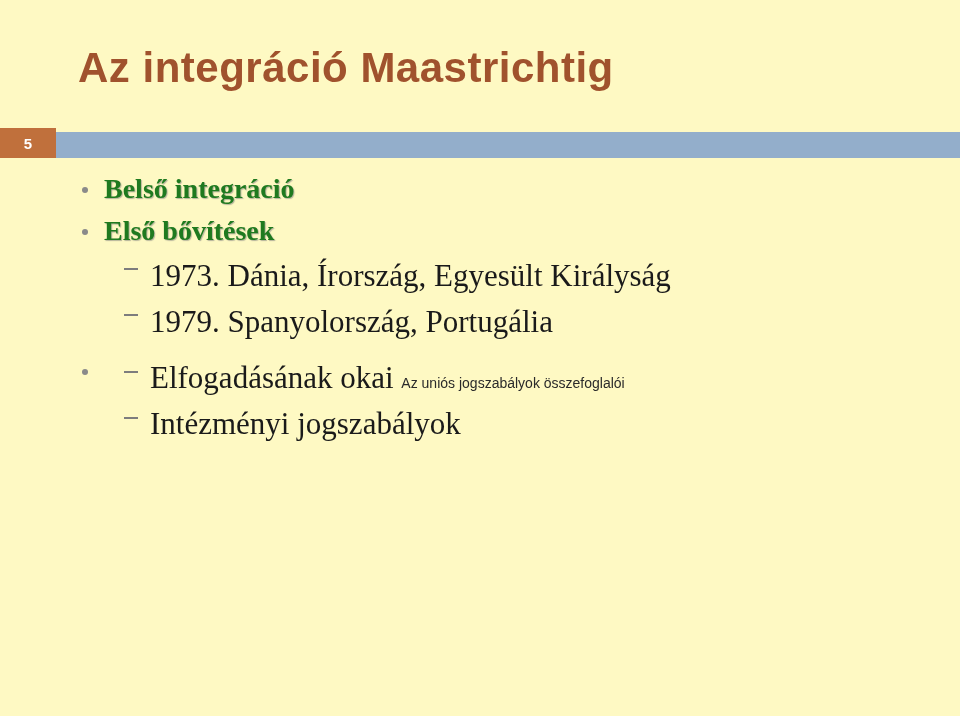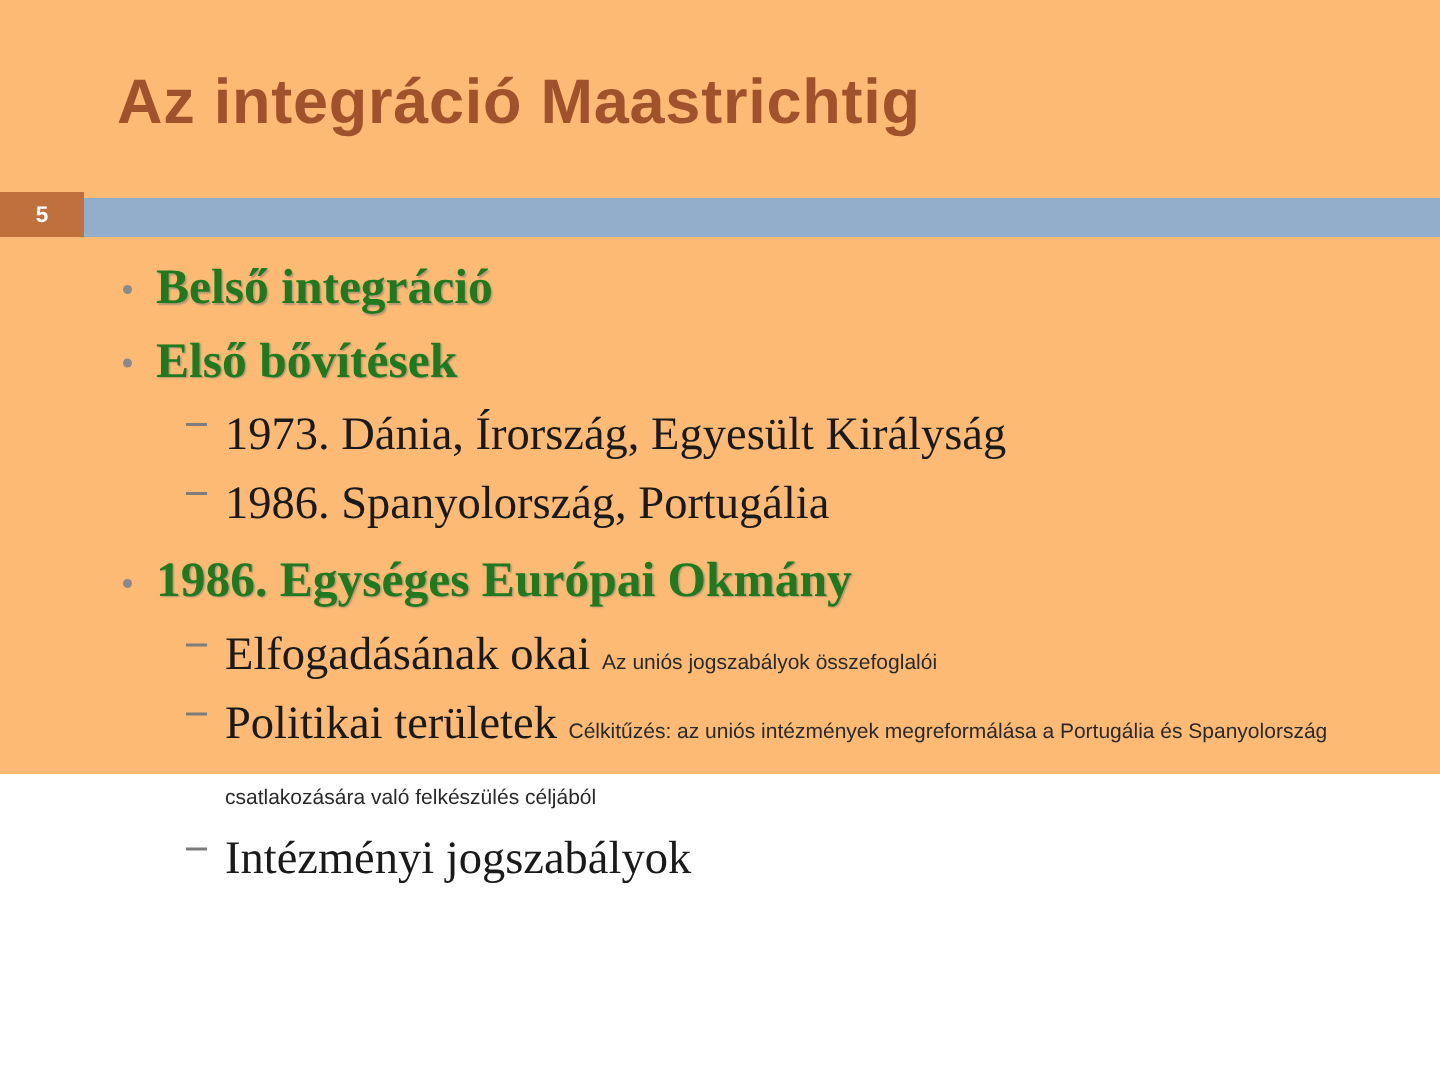--- a/index.html
+++ b/index.html
@@ -9,22 +9,22 @@
   body {
     width: 960px;
     height: 720px;
     background: #ffffff;
     font-family: "Liberation Sans", sans-serif;
     overflow: hidden;
   }
   .slide {
     position: relative;
     width: 960px;
-    height: 516px;
-    background: #fdba74;
+    height: 716px;
+    background: #fef9c3;
   }
   .slide-title {
     position: absolute;
     left: 78px;
     top: 44px;
     font-family: "Liberation Sans", sans-serif;
     font-size: 42px;
     font-weight: bold;
     color: #a0522d;
     letter-spacing: 0.5px;
@@ -57,21 +57,21 @@
     position: absolute;
     left: 62px;
     top: 170px;
     width: 880px;
   }
   .l1 {
     position: relative;
     padding-left: 42px;
     margin-bottom: 4px;
     font-family: "Liberation Serif", serif;
-    font-size: 33px;
+    font-size: 28px;
     font-weight: bold;
     color: #1f7a1f;
     text-shadow: 1px 1px 1px rgba(120,120,120,0.55);
     line-height: 1.35;
   }
   .l1 .bullet {
     position: absolute;
     left: 20px;
     top: 0.62em;
     width: 6px;
@@ -128,41 +128,35 @@
     </div>
 
     <div class="l2">
       <span class="dash"></span>
       <span>1973. Dánia, Írország, Egyesült Királyság</span>
     </div>
 
 
     <div class="l2">
       <span class="dash"></span>
-      <span>1986. Spanyolország, Portugália</span>
+      <span>1979. Spanyolország, Portugália</span>
     </div>
 
     <div class="gap-small"></div>
 
     <div class="l1">
       <span class="bullet"></span>
-      <span>1986. Egységes Európai Okmány</span>
     </div>
 
     <div class="l2">
       <span class="dash"></span>
       <span>Elfogadásának okai</span>
       <span class="sub">Az uniós jogszabályok összefoglalói</span>
     </div>
 
-    <div class="l2">
-      <span class="dash"></span>
-      <span>Politikai területek</span>
-      <span class="sub">Célkitűzés: az uniós intézmények megreformálása a Portugália és Spanyolország csatlakozására való felkészülés céljából</span>
-    </div>
 
     <div class="l2">
       <span class="dash"></span>
       <span>Intézményi jogszabályok</span>
     </div>
 
   </div>
 </div>
 
 </body></html>

